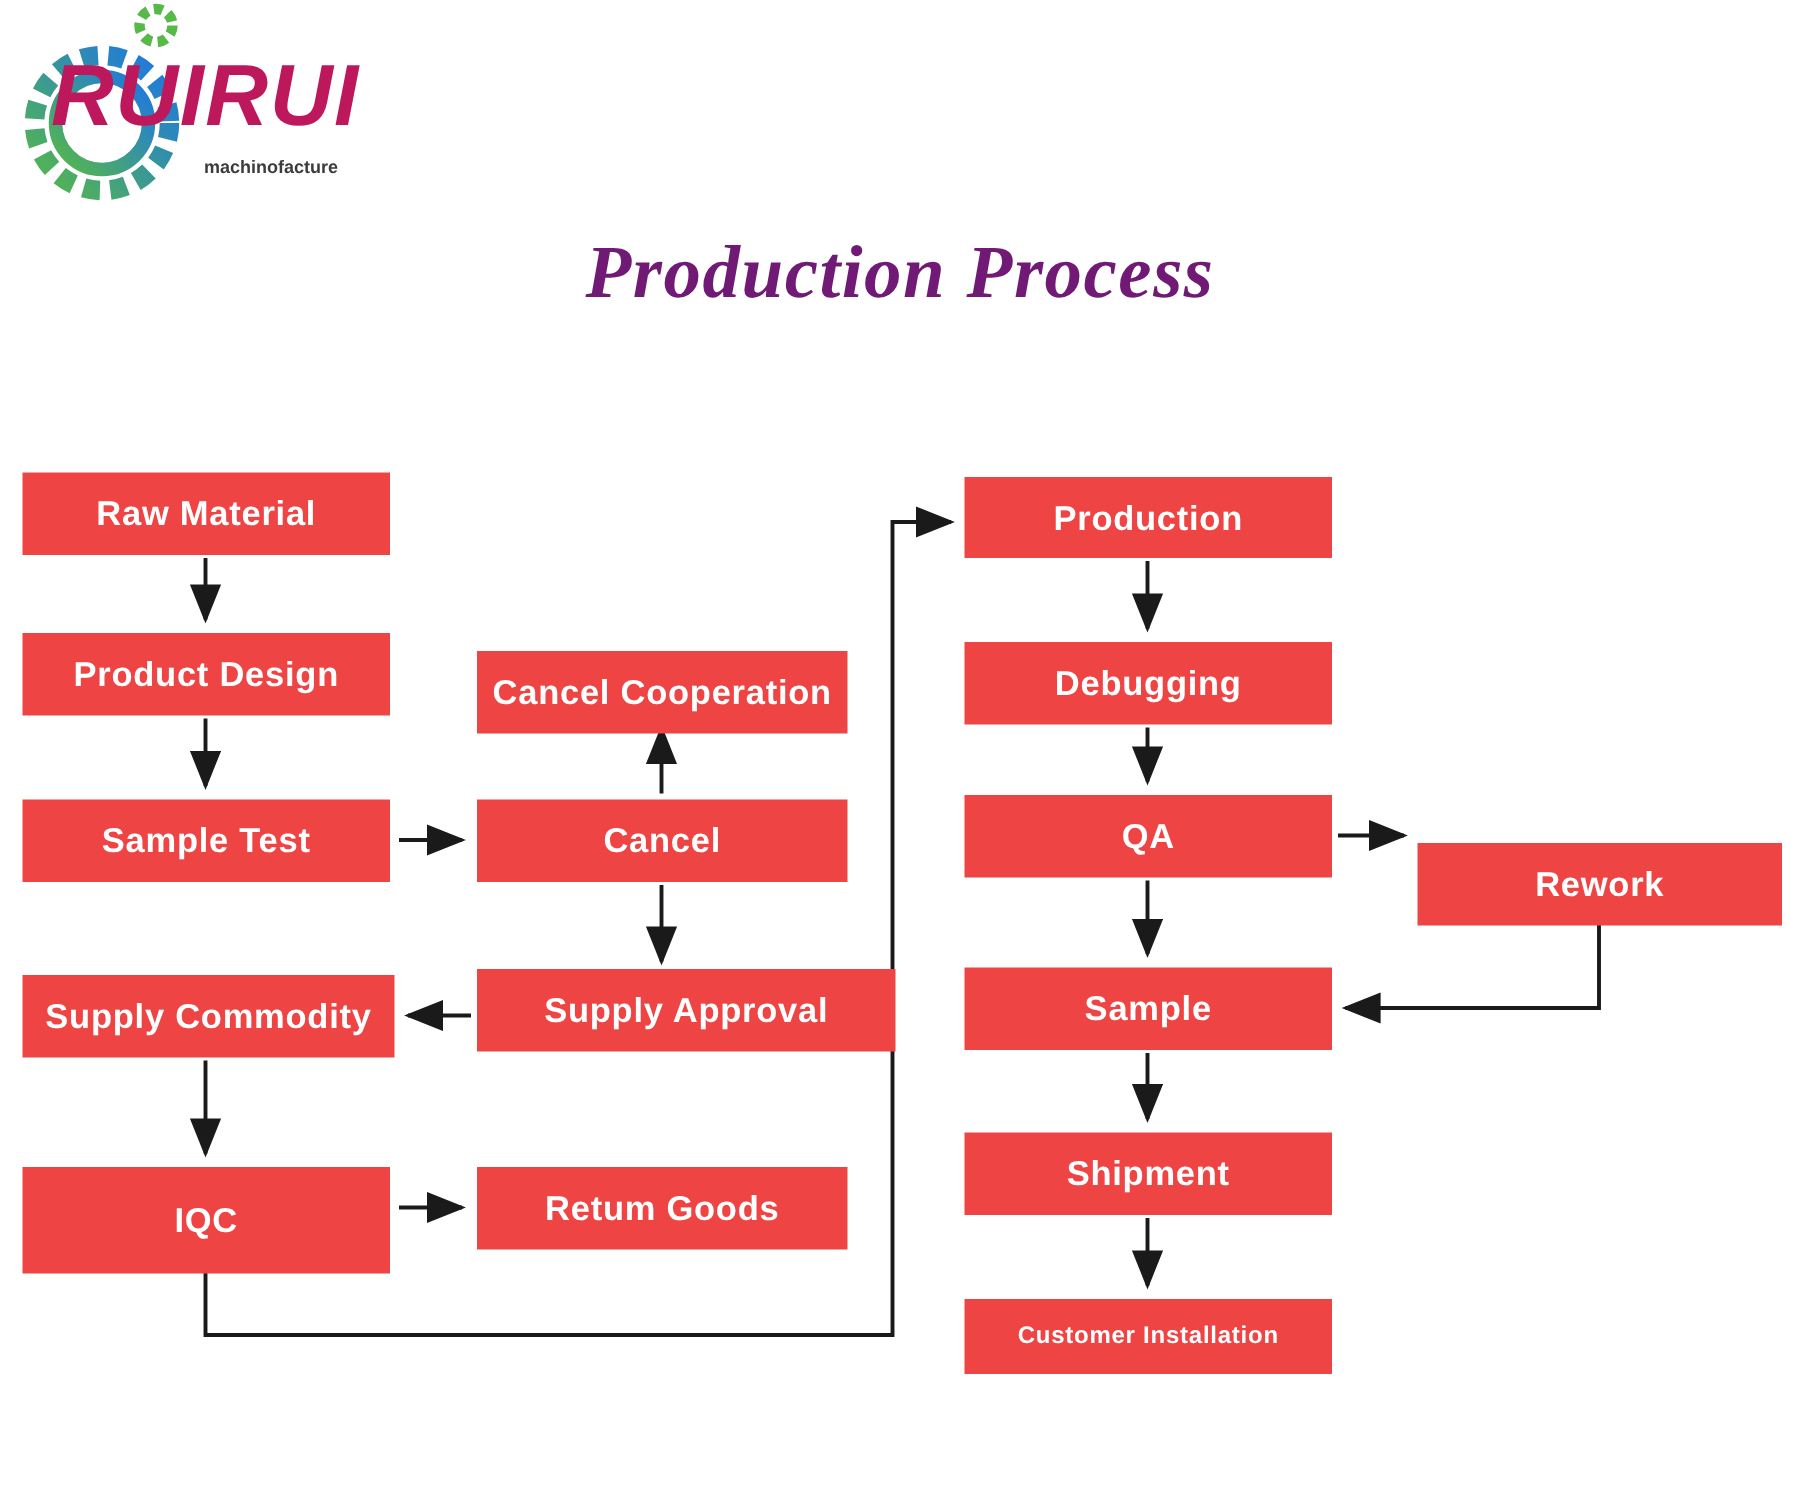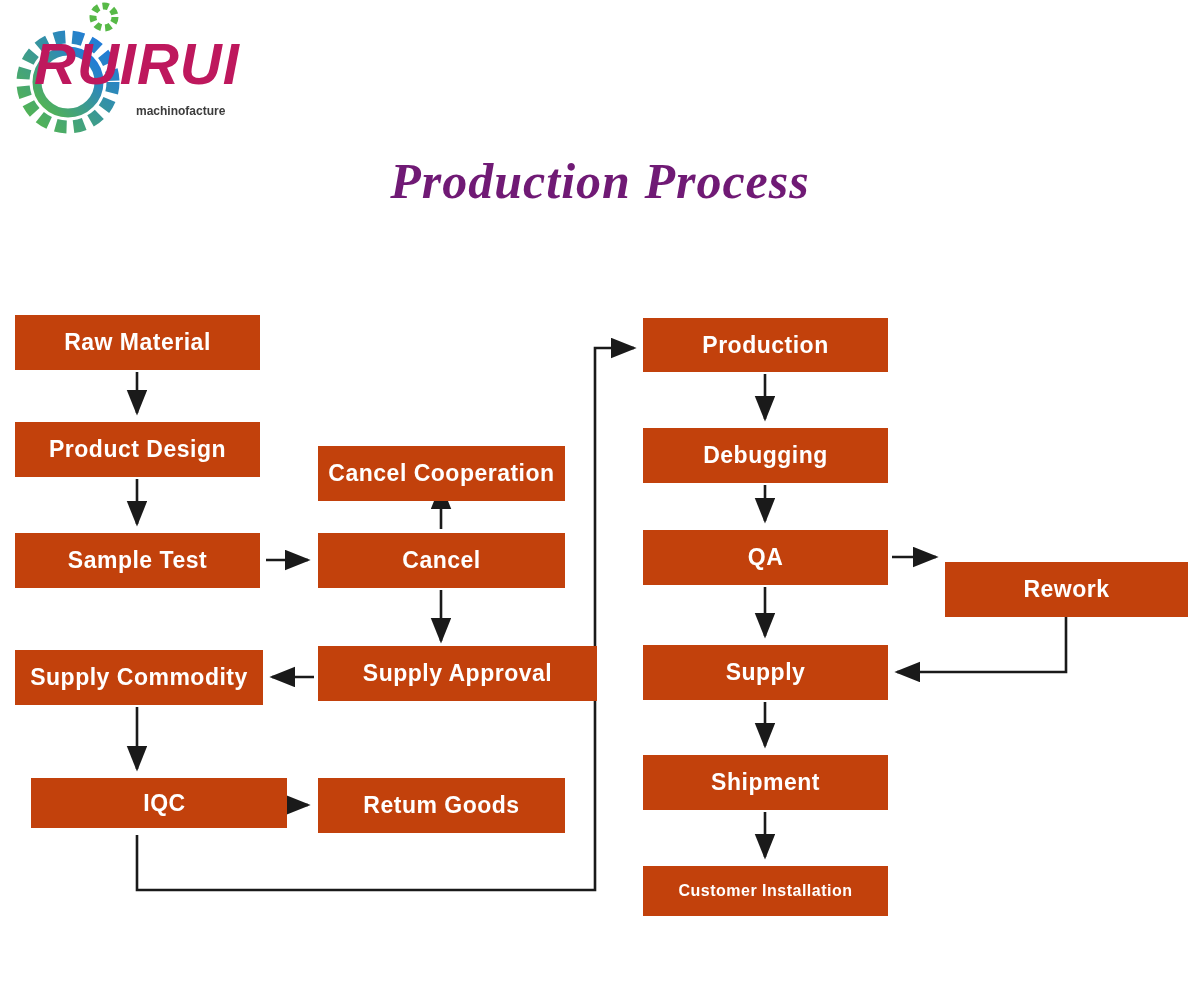--- a/index.html
+++ b/index.html
@@ -20,21 +20,21 @@
     font-size:12px;font-weight:bold;color:#3c3c3c;white-space:nowrap;
   }
   
   .page-title{
     position:absolute;left:0;top:152px;width:1200px;text-align:center;
     font-family:"Liberation Serif",serif;font-style:italic;font-weight:bold;
     font-size:50px;color:#701a75;letter-spacing:1px;
   }
   
   .node{
-    position:absolute;background:#c2410c;color:#ffffff;
+    position:absolute;background:#ef4444;color:#ffffff;
     display:flex;align-items:center;justify-content:center;
     font-weight:bold;font-size:23px;letter-spacing:.5px;white-space:nowrap;
   }
   .node.small{font-size:16px;}
   
   .arrows{position:absolute;left:0;top:0;width:1200px;height:1000px;pointer-events:none;}
 </style>
 </head>
 <body>
 
@@ -95,29 +95,29 @@
       <line x1="892" y1="557" x2="936" y2="557" marker-end="url(#ah)"></line>
 
       <polyline points="1066,587 1066,672 897,672" marker-end="url(#ah)"></polyline>
     </g>
   </svg>
 
   <div class="node" style="left:15px;top:315px;width:245px;height:55px;">Raw Material</div>
   <div class="node" style="left:15px;top:422px;width:245px;height:55px;">Product Design</div>
   <div class="node" style="left:15px;top:533px;width:245px;height:55px;">Sample Test</div>
   <div class="node" style="left:15px;top:650px;width:248px;height:55px;">Supply Commodity</div>
-  <div class="node" style="left:31px;top:778px;width:245px;height:50px;padding-left:11px;">IQC</div>
+  <div class="node" style="left:15px;top:778px;width:245px;height:71px;">IQC</div>
 
-  <div class="node" style="left:318px;top:446px;width:247px;height:55px;">Cancel Cooperation</div>
+  <div class="node" style="left:318px;top:434px;width:247px;height:55px;">Cancel Cooperation</div>
   <div class="node" style="left:318px;top:533px;width:247px;height:55px;">Cancel</div>
   <div class="node" style="left:318px;top:630px;width:279px;height:55px;margin-top:16px;">Supply Approval</div>
   <div class="node" style="left:318px;top:778px;width:247px;height:55px;">Retum Goods</div>
 
   <div class="node" style="left:643px;top:318px;width:245px;height:54px;">Production</div>
   <div class="node" style="left:643px;top:428px;width:245px;height:55px;">Debugging</div>
   <div class="node" style="left:643px;top:530px;width:245px;height:55px;">QA</div>
-  <div class="node" style="left:643px;top:645px;width:245px;height:55px;">Supply</div>
+  <div class="node" style="left:643px;top:645px;width:245px;height:55px;">Sample</div>
   <div class="node" style="left:643px;top:755px;width:245px;height:55px;">Shipment</div>
   <div class="node small" style="left:643px;top:866px;width:245px;height:50px;">Customer Installation</div>
 
   <div class="node" style="left:945px;top:530px;width:243px;height:55px;margin-top:32px;">Rework</div>
 
 </div>
 
 </body></html>

